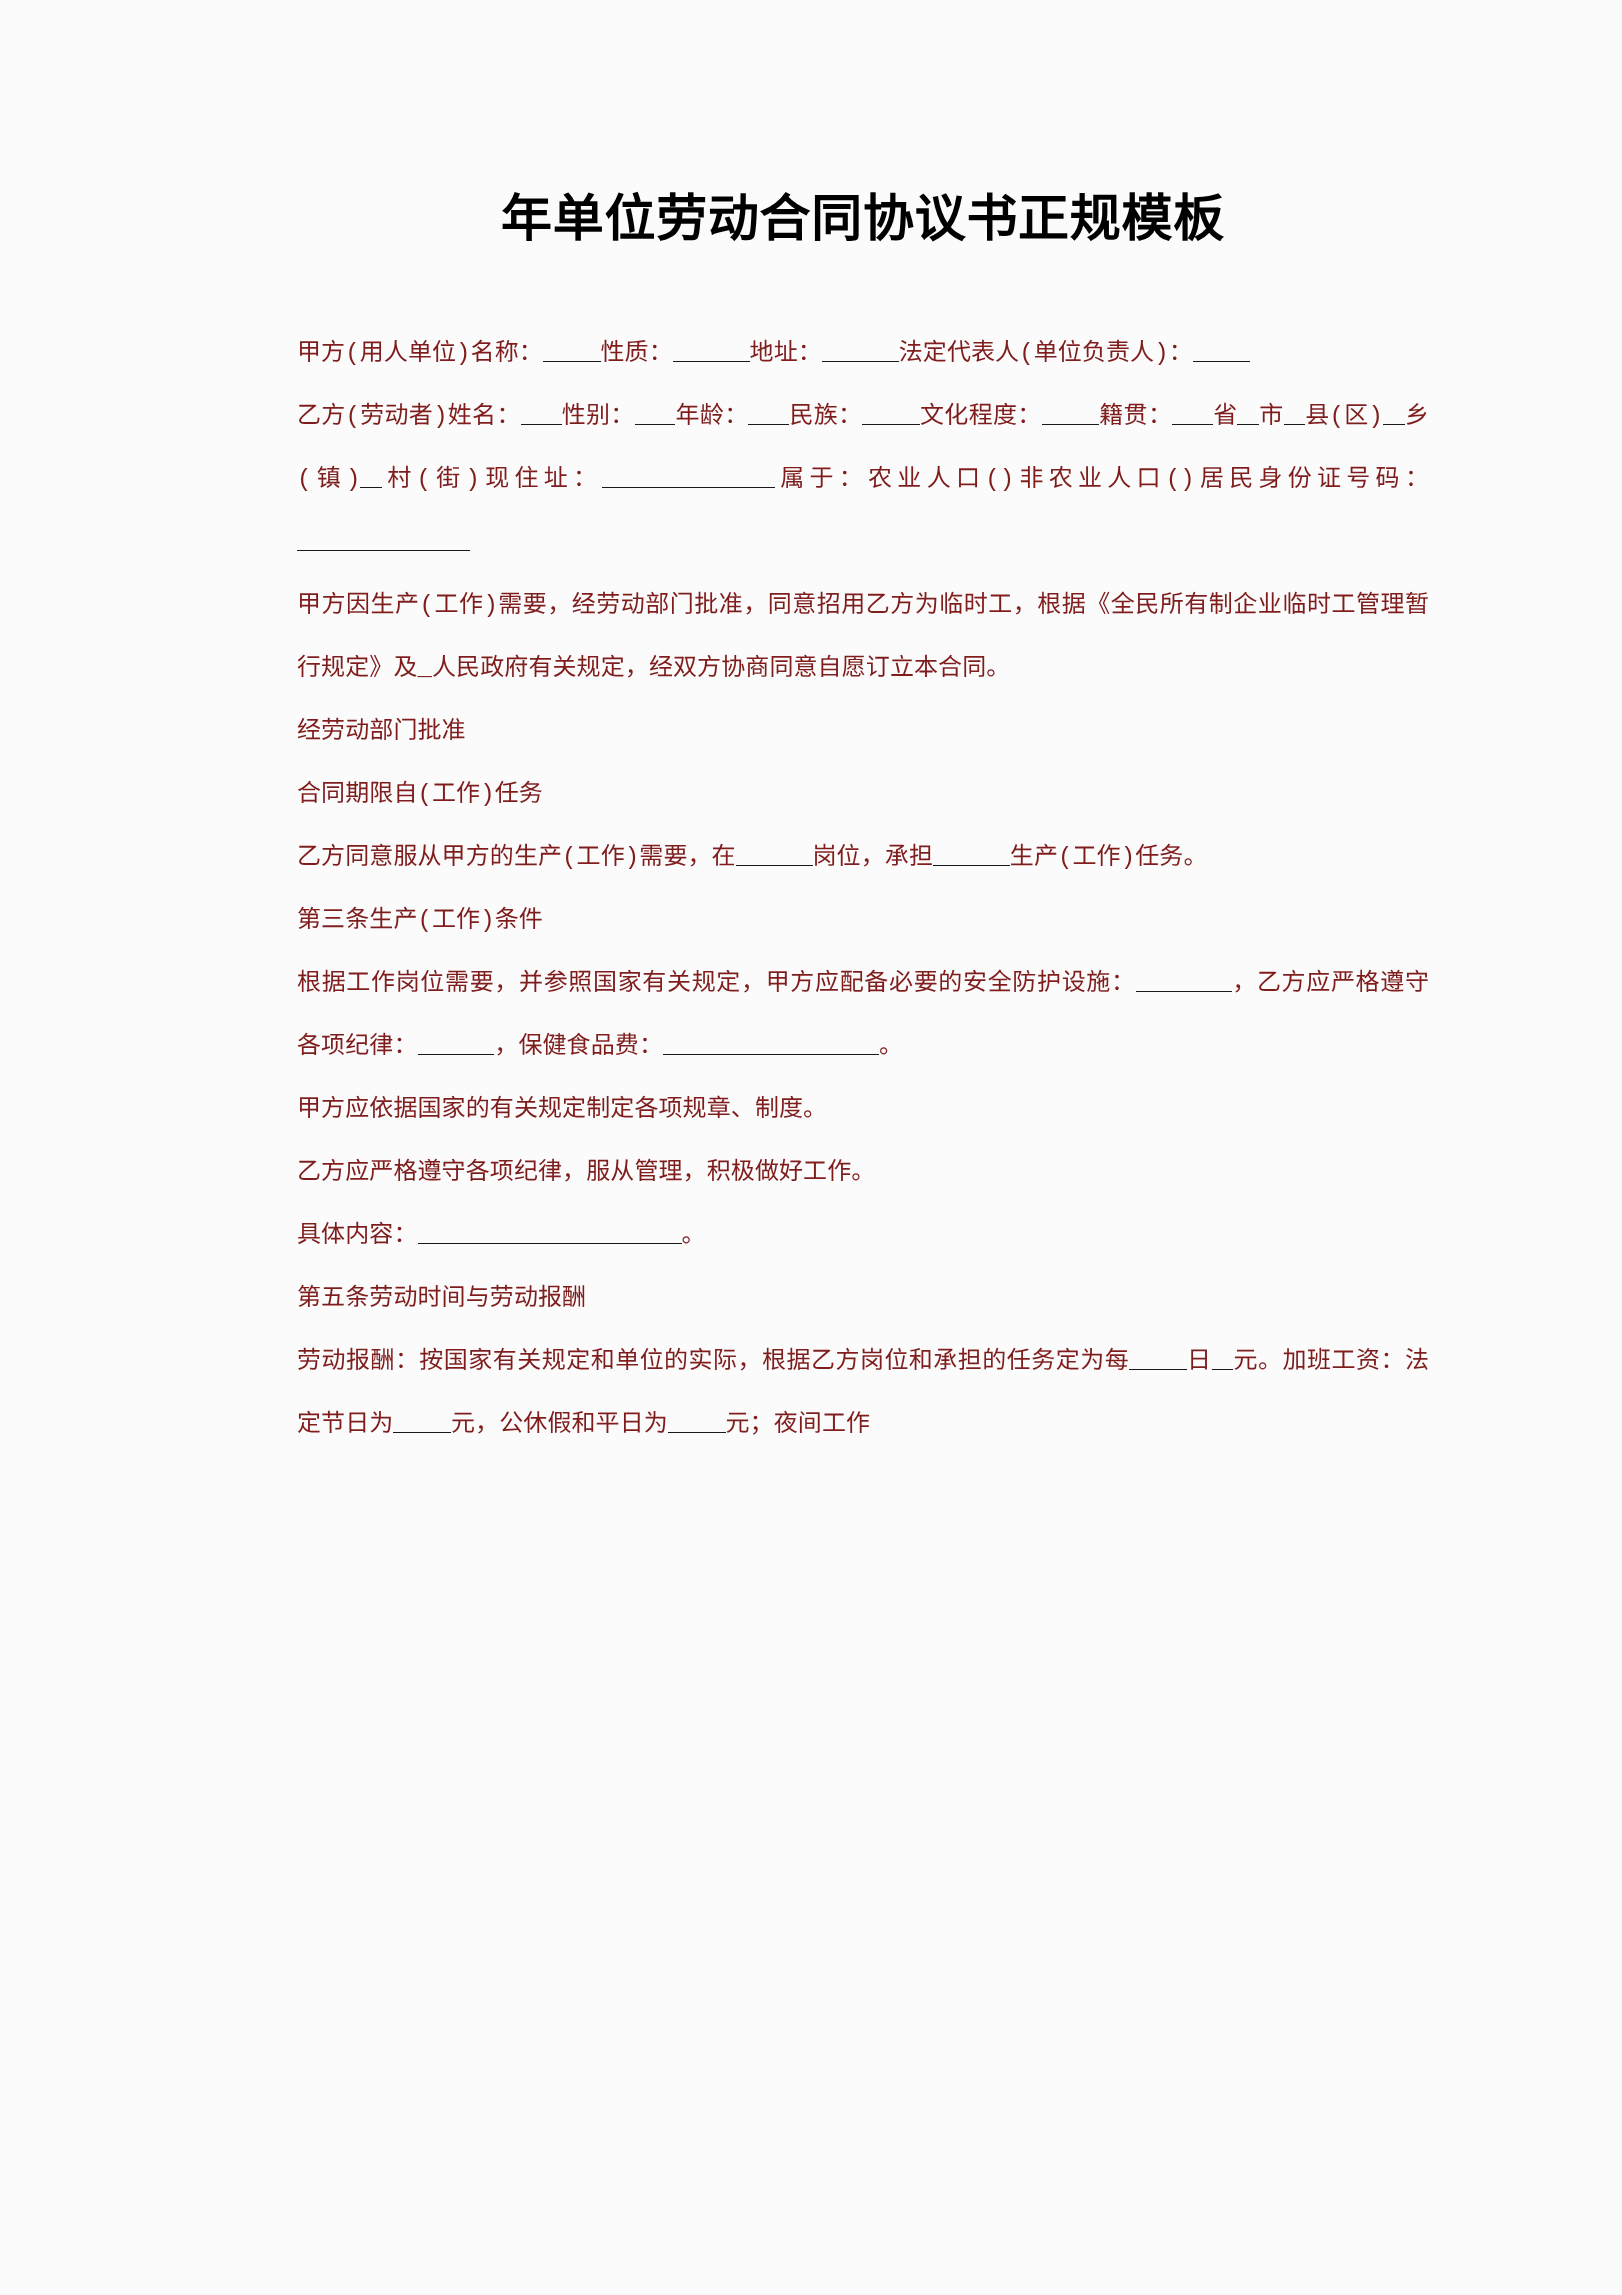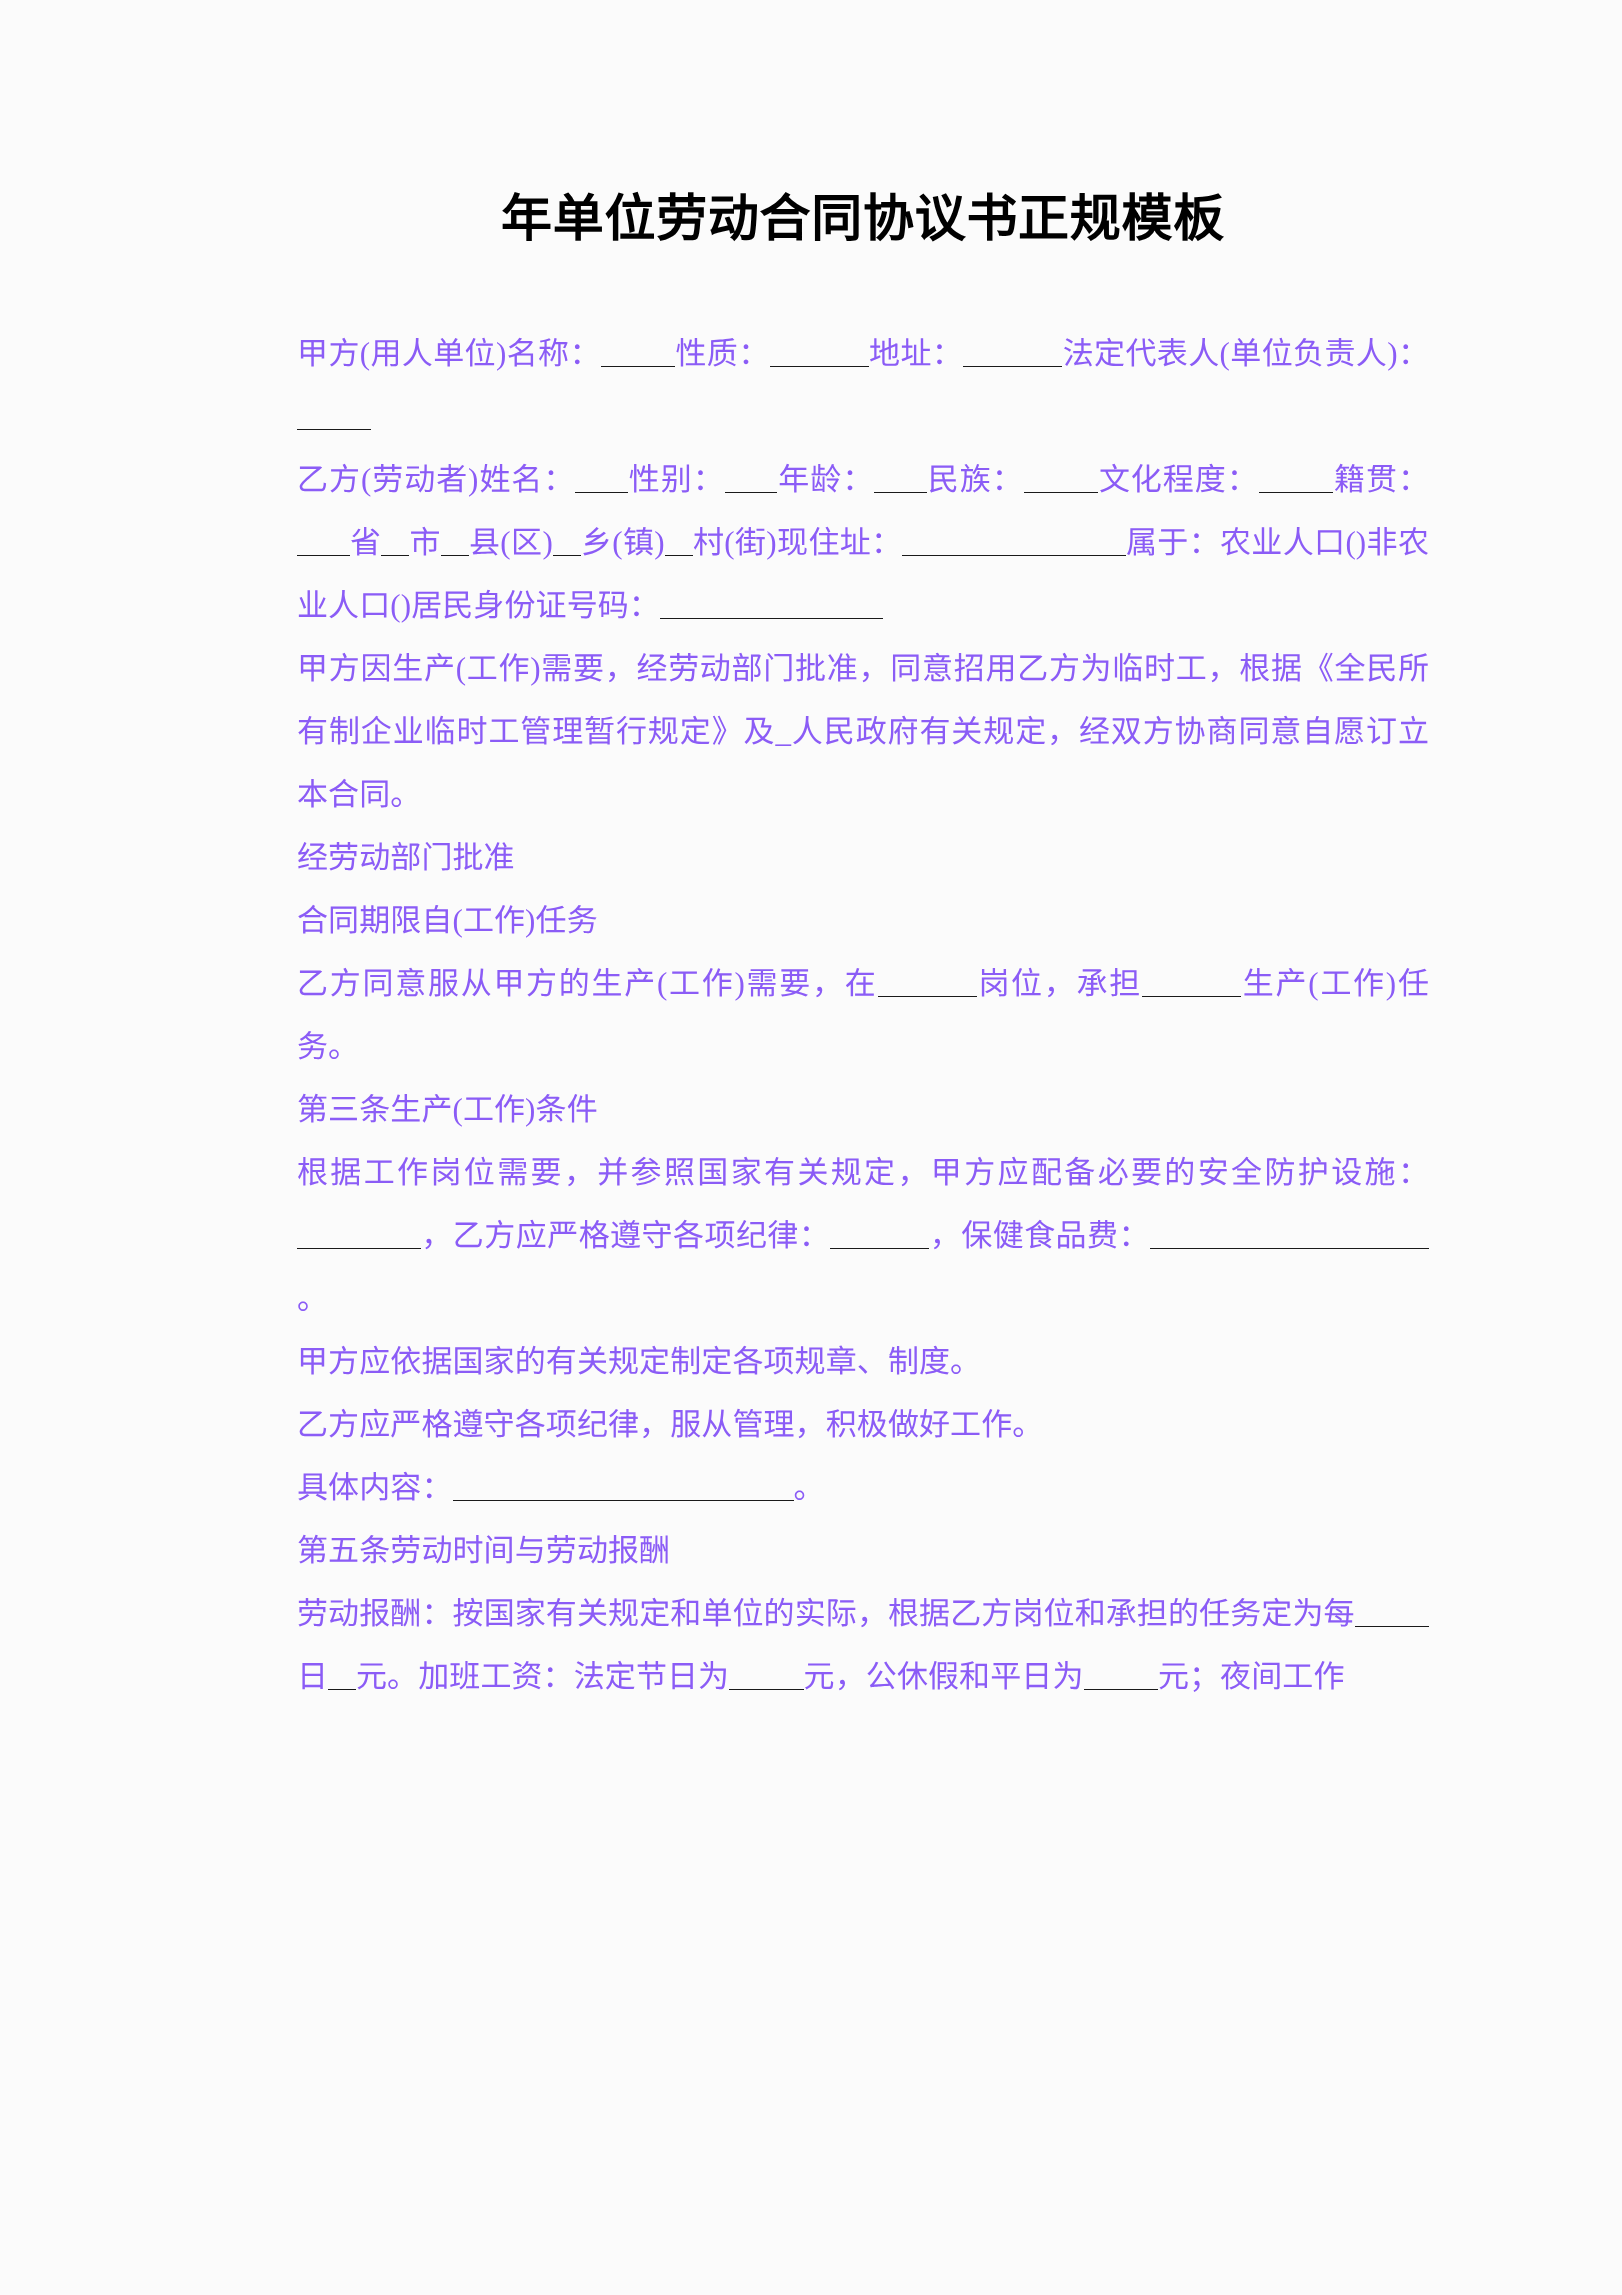--- a/index.html
+++ b/index.html
@@ -37,27 +37,28 @@
     text-align: center;
     color: #000;
     padding-top: 190px;
   }
   .body-block {
     margin-top: 73px;
   }
   p.para {
     margin: 0 0 0 0;
     padding: 0;
-    font-size: 31px;
+    font-size: 24px;
     line-height: 63px;
     text-align: justify;
     text-justify: inter-ideograph;
-    color: #8b5cf6;
+    color: #7f1d1d;
     word-break: break-all;
     letter-spacing: 0.1px;
+    font-family: Liberation Mono, monospace;
   }
   
   .blank {
     display: inline-block;
     border-bottom: 1.3px solid #1a1a1a;
     vertical-align: baseline;
     height: 1.02em;
     margin-bottom: -0.10em;
   }
   .b1 { width: 0.9em; }

